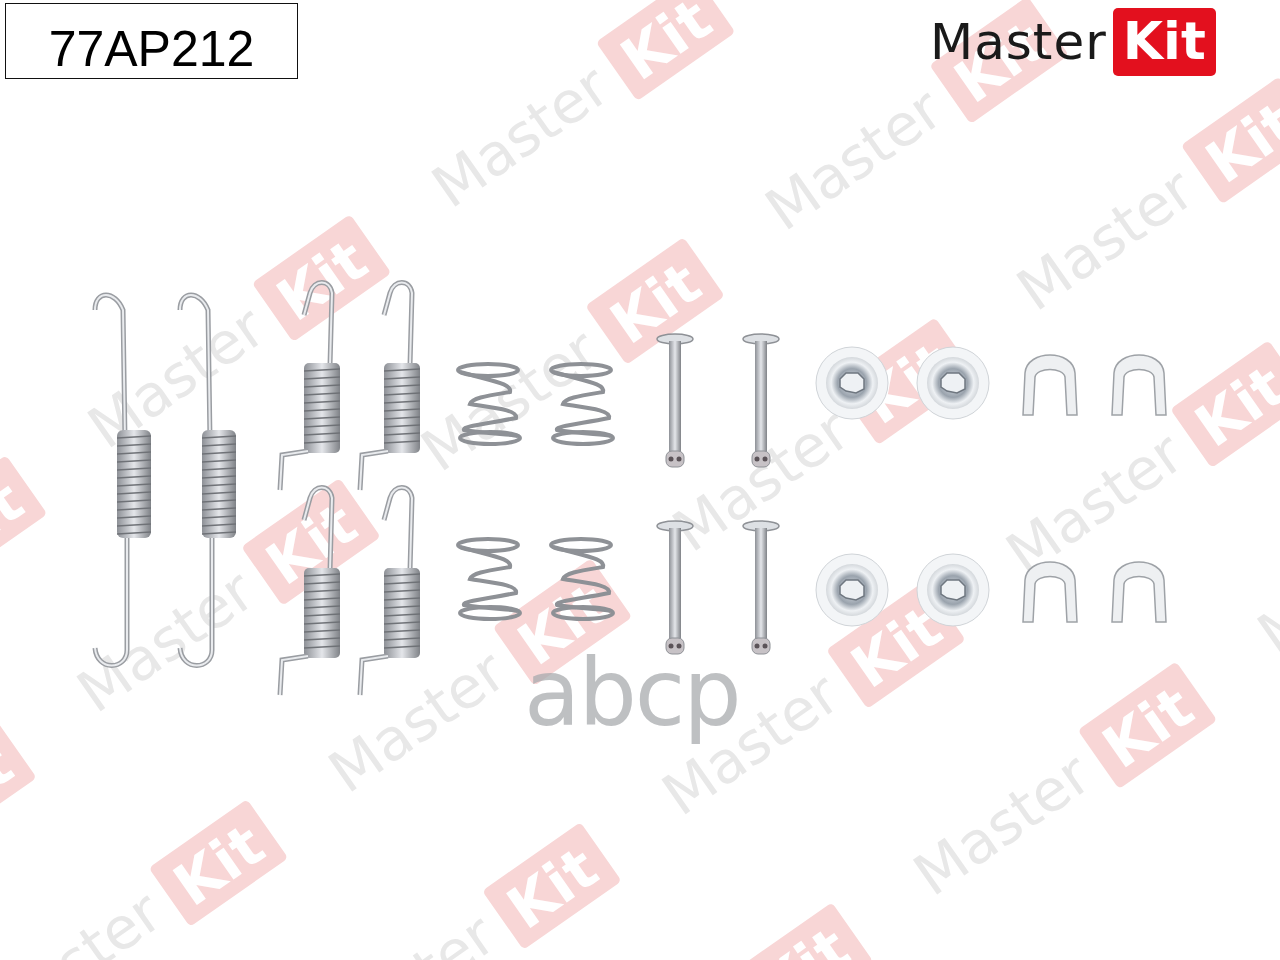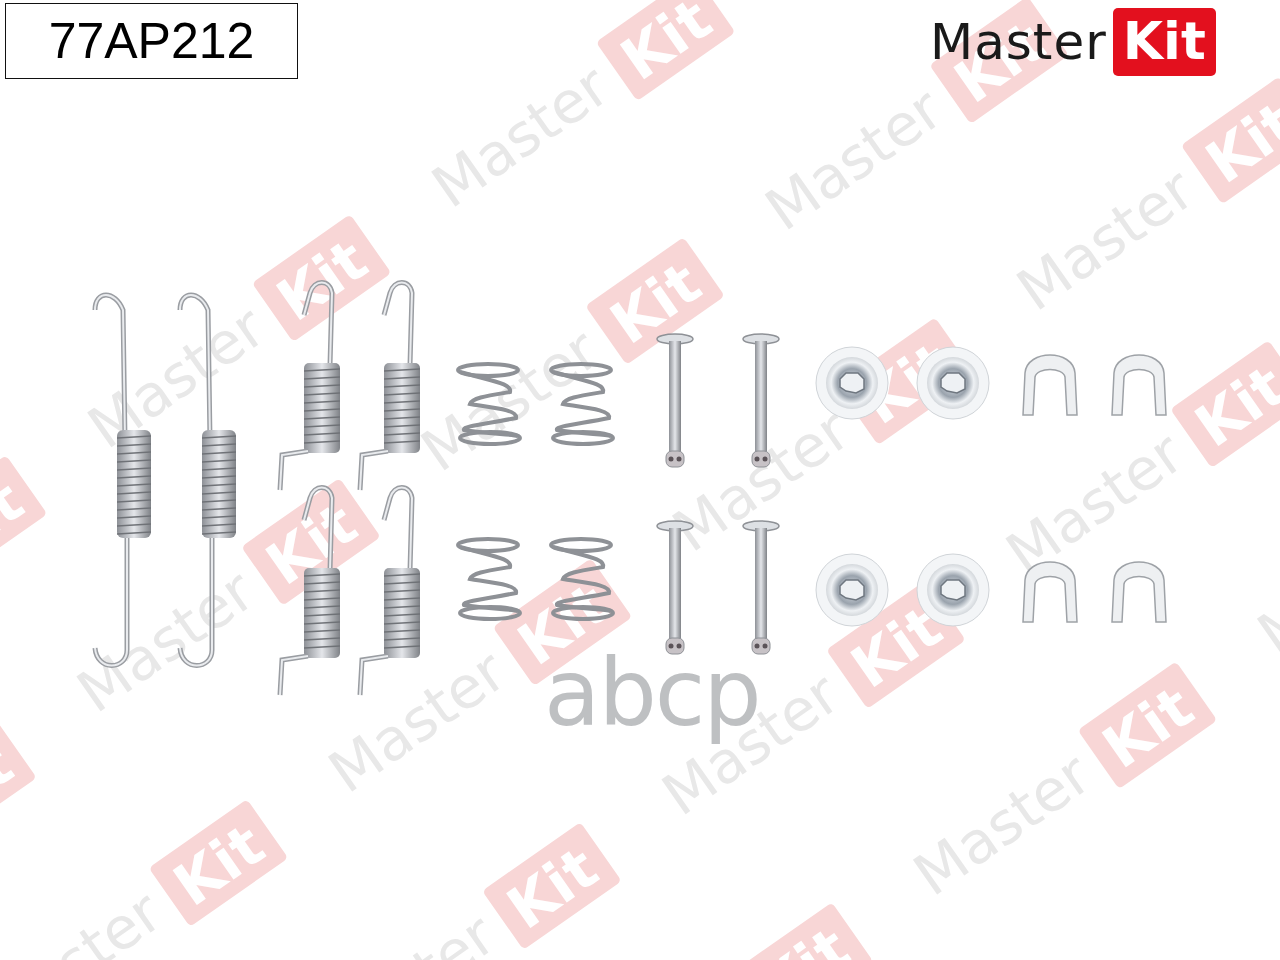--- a/index.html
+++ b/index.html
@@ -1,26 +1,26 @@
 <!DOCTYPE html>
 <html><head>
 <meta charset="utf-8">
 <style>
   html, body { margin:0; padding:0; }
   body { width:1280px; height:960px; background:#ffffff; position:relative; overflow:hidden;
          font-family:"DejaVu Sans", sans-serif; }
   .wm { position:absolute; inset:0; pointer-events:none; }
   .partno { position:absolute; left:5px; top:3px; width:293px; height:76px; border:1.5px solid #111;
-            box-sizing:border-box; display:flex; align-items:center; justify-content:center;
+            box-sizing:border-box; display:flex; align-items:flex-end; justify-content:center;
             font-family:"Liberation Sans", sans-serif; font-size:50px; color:#000; letter-spacing:0px; }
   .logo { position:absolute; left:930px; top:6px; height:72px; display:flex; align-items:center; }
   .logo .master { font-family:"DejaVu Sans", sans-serif; font-size:50px; color:#1a1a1a; letter-spacing:1px; }
   .logo .kit { margin-left:6px; background:#e3101e; color:#fff; border-radius:5px; padding:2px 10px 4px;
                font-family:"DejaVu Sans", sans-serif; font-size:52px; font-weight:bold; line-height:62px; }
-  .abcp { position:absolute; left:544px; top:640px; font-family:"DejaVu Sans", sans-serif; font-size:92px;
+  .abcp { position:absolute; left:524px; top:640px; font-family:"DejaVu Sans", sans-serif; font-size:92px;
           color:#a9abae; opacity:0.75; letter-spacing:-2px; }
   .parts { position:absolute; left:0; top:0; width:1280px; height:960px; }
 </style>
 </head>
 <body>
 
 <svg class="wm" width="1280" height="960" viewBox="0 0 1280 960">
   <defs>
     <g id="wmtile">
       <text x="0" y="0" font-family="DejaVu Sans, sans-serif" font-size="58" fill="#e8e8e8">Master</text>

